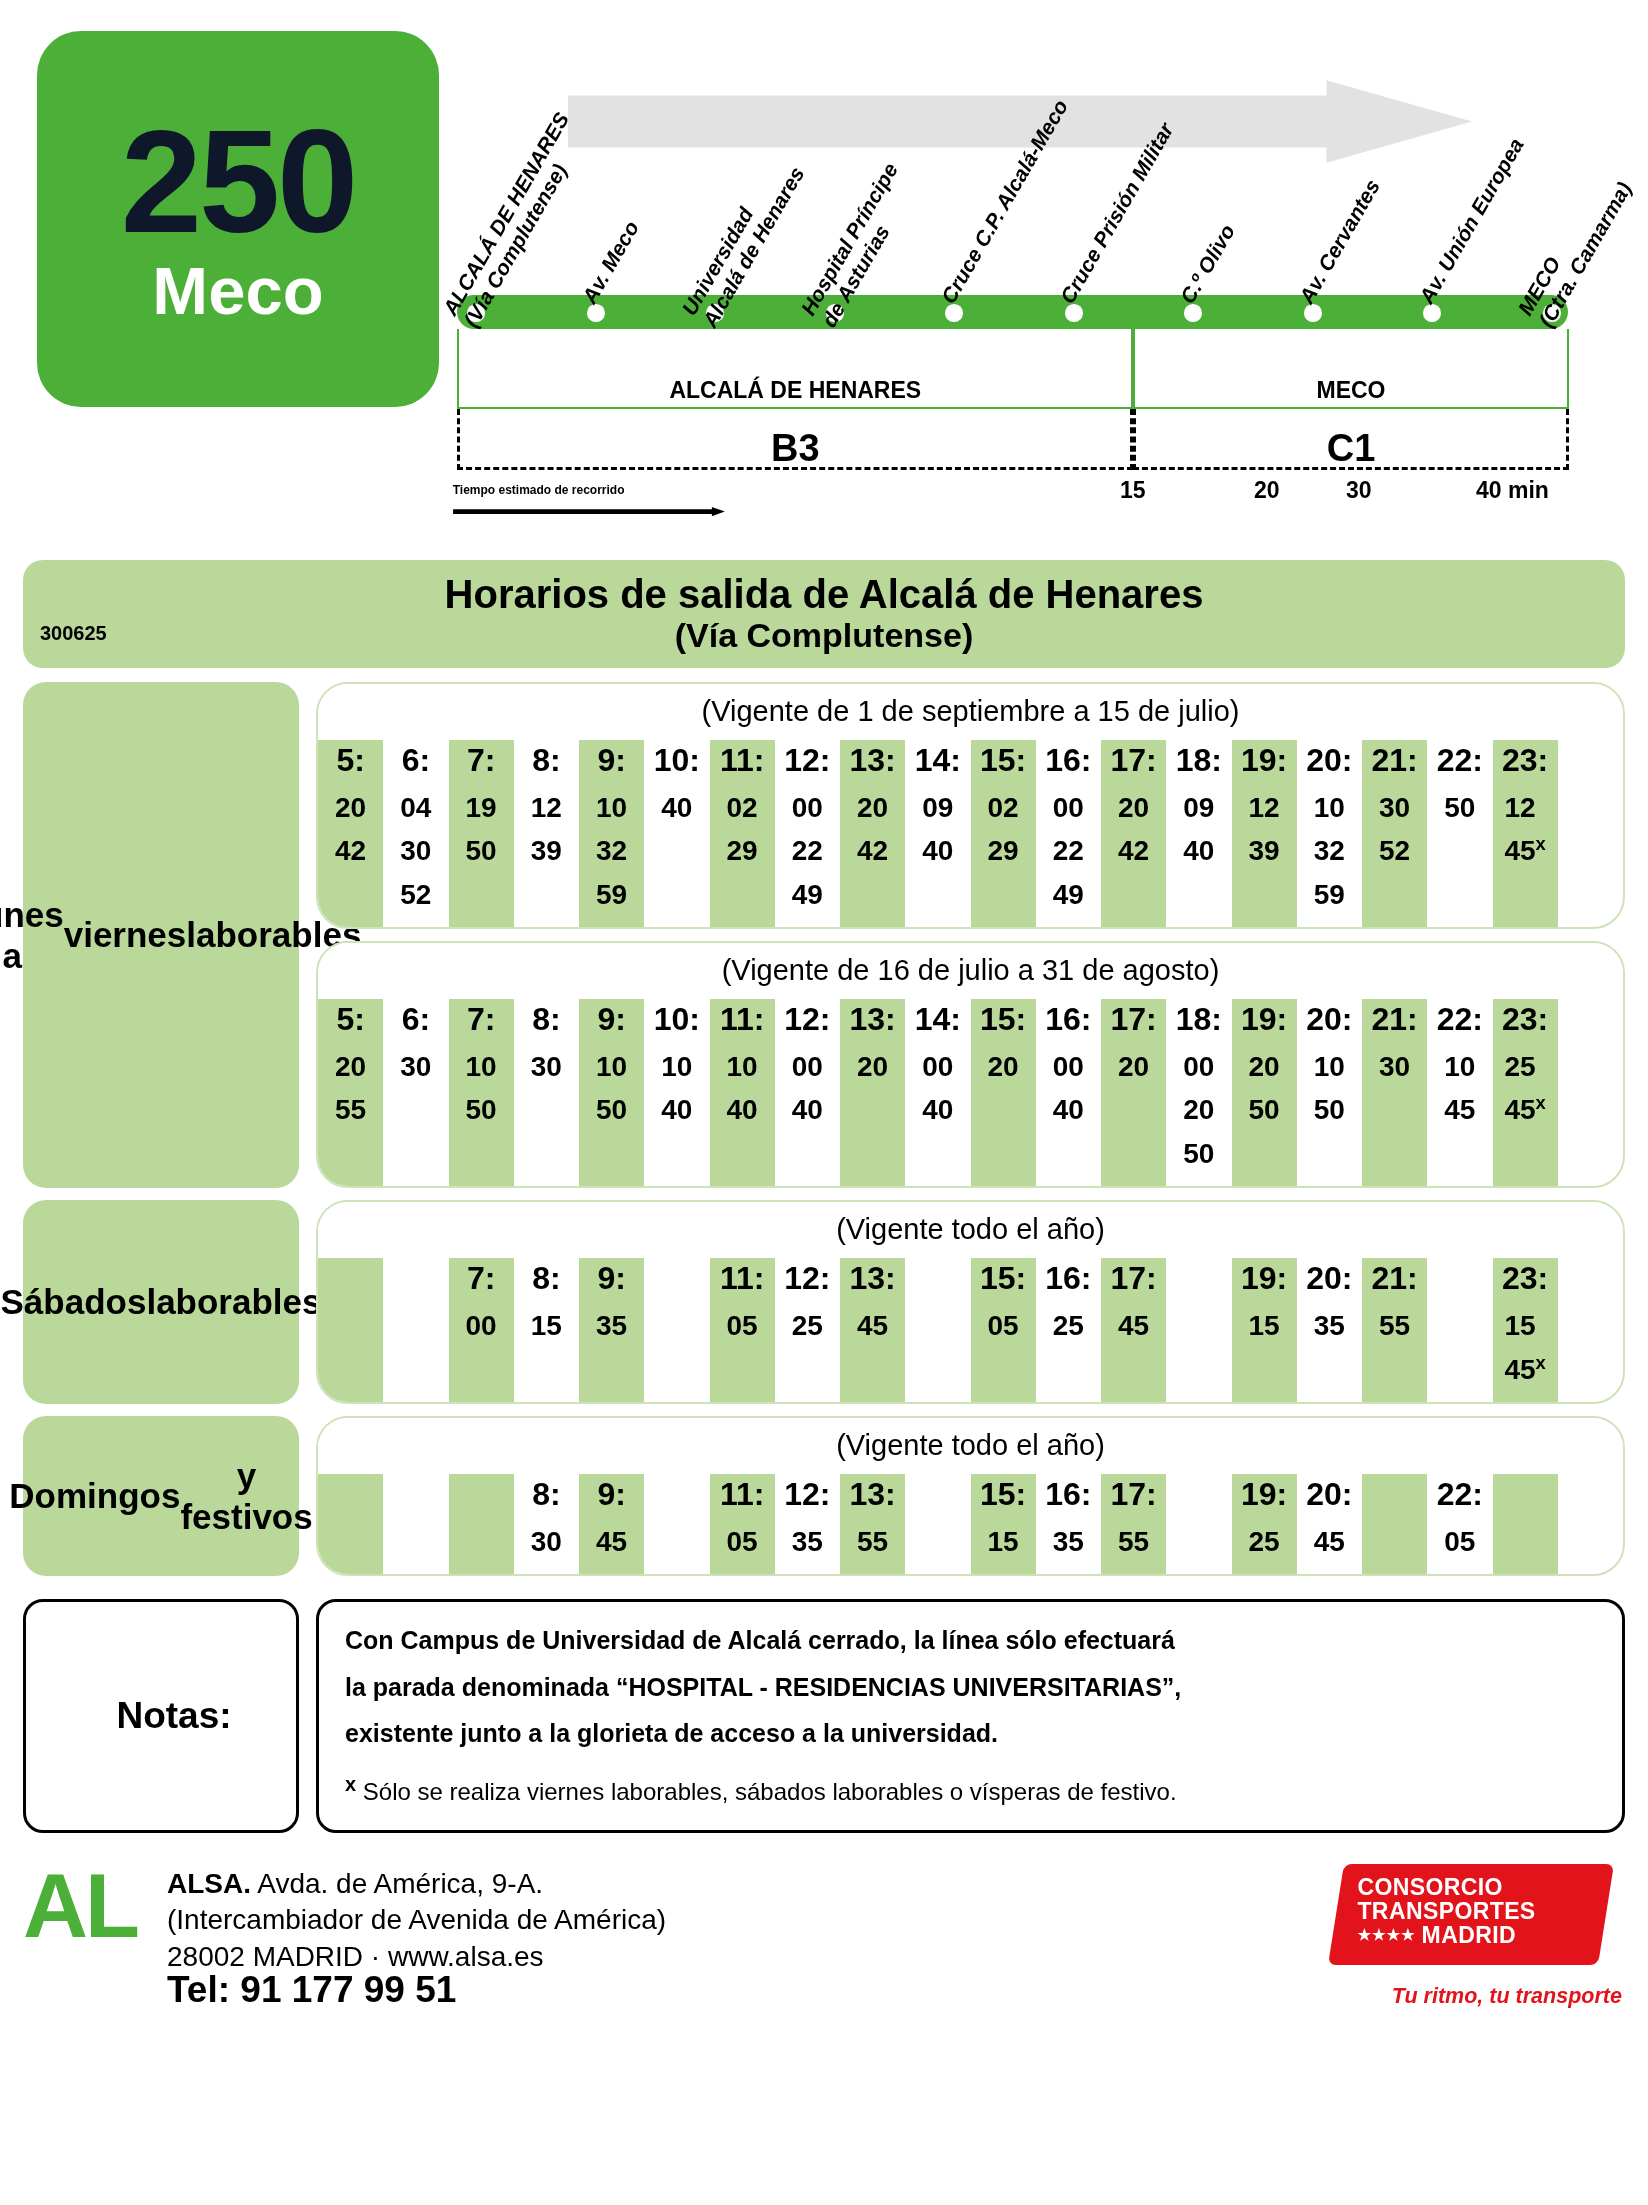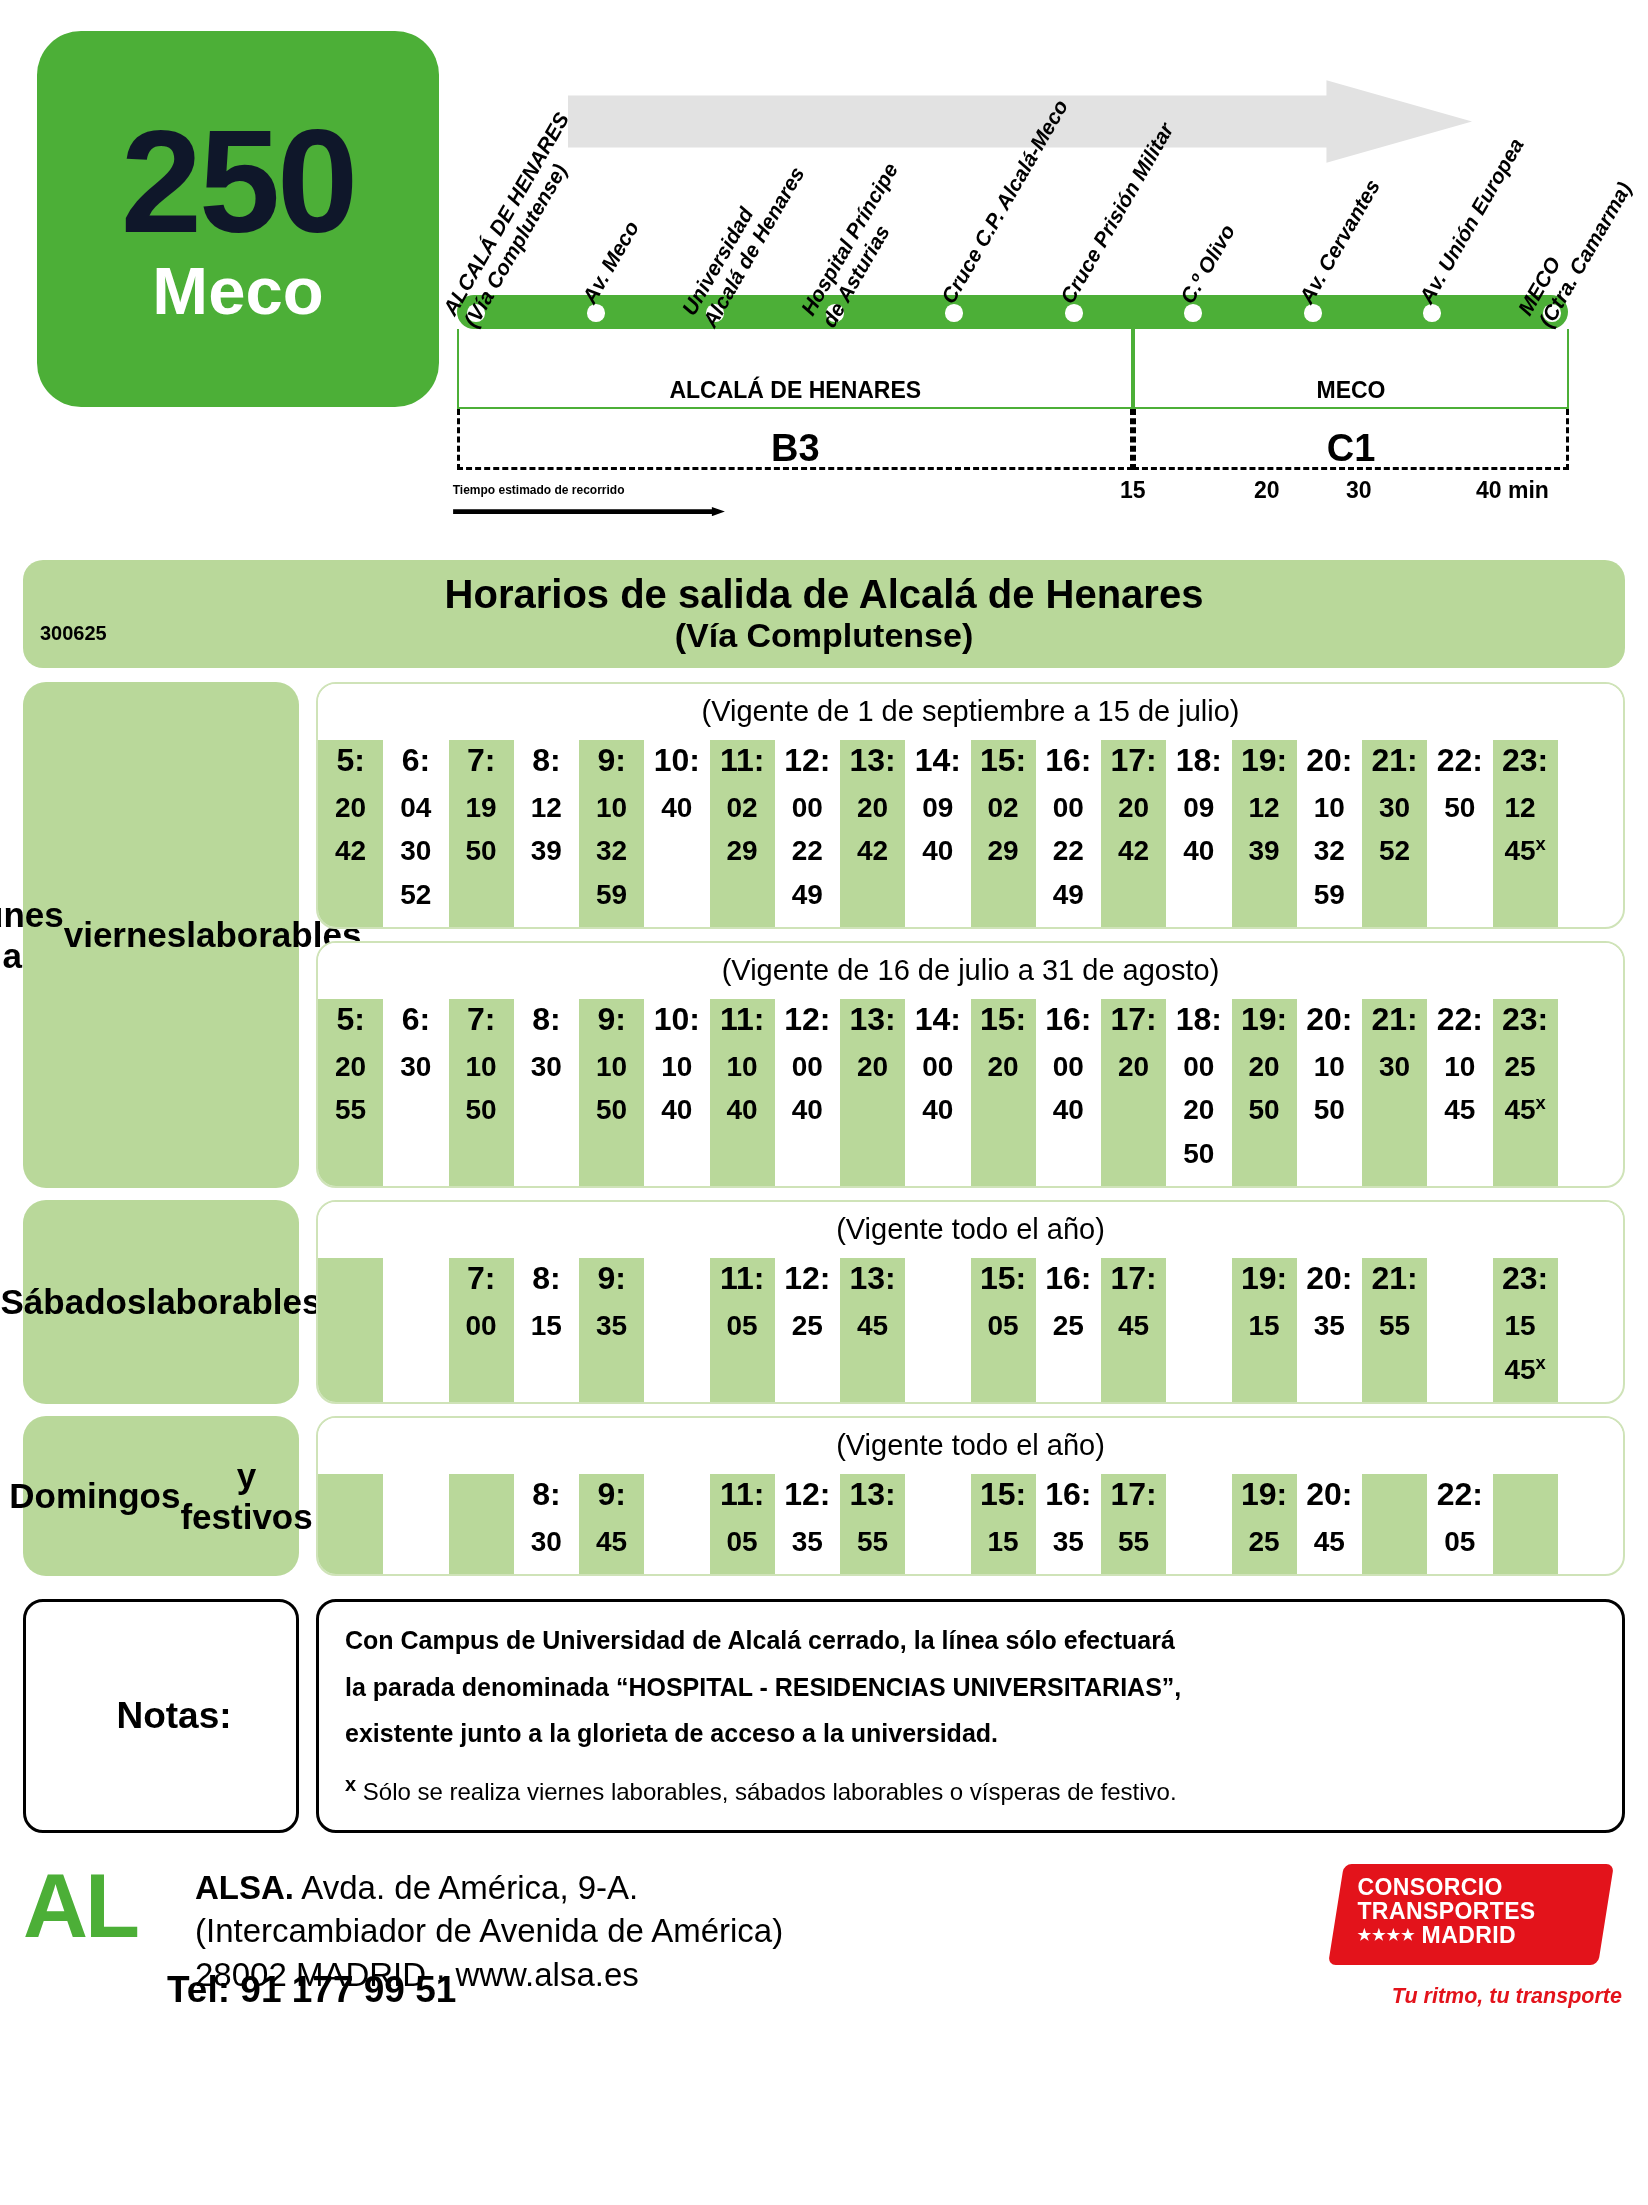--- a/index.html
+++ b/index.html
@@ -106,21 +106,21 @@
   .daylabel{
     width:276px; flex:0 0 276px;
     background:#b9d89a; border-radius:23px;
     display:flex; align-items:center; justify-content:center;
     text-align:center; font-size:35px; font-weight:bold;
     line-height:1.18; margin-right:17px;
   }
   .tables{ flex:1; display:flex; flex-direction:column; gap:12.3px; }
 
   .tblbox{
-    border:2.3px solid #cfe3b8; border-radius:20px;
+    border:2.3px solid #cfe3b8; border-radius:32px;
     overflow:hidden; background:#fff;
   }
   .vigente{
     text-align:center; font-size:29px;
     padding:10.7px 0 12.3px 0; background:#fff;
   }
   .grid{ display:flex; width:100%; }
   .col{
     flex:1 1 0; min-width:0;
     display:flex; flex-direction:column; align-items:center;
@@ -155,21 +155,21 @@
   .notes-box p.small sup{ font-weight:bold; font-size:20px; }
 
   
   .footer{ position:relative; margin:21.5px 23px 0 23px; height:192px; }
   .al-logo{
     position:absolute; left:0; top:6.1px;
     font-size:90px; font-weight:bold; color:#4caf37; line-height:1;
     letter-spacing:-3.1px;
   }
   .addr{ position:absolute; left:144px; top:10.7px; }
-  .addr div{ font-size:33px; line-height:1.32;margin-left:28px; }
+  .addr div{ font-size:28px; line-height:1.32; }
   .addr .b{ font-weight:bold; }
   .tel{ position:absolute; left:144px; top:114px; font-size:37px; font-weight:bold; }
 
   .ctm{ position:absolute; right:0; top:9.2px; width:307px; }
   .ctm-plate{
     position:relative; width:270px; height:101px; margin-left:18.4px;
     background:#e3131b;
     border-radius:7.7px;
     transform: skewX(-9deg);
   }

